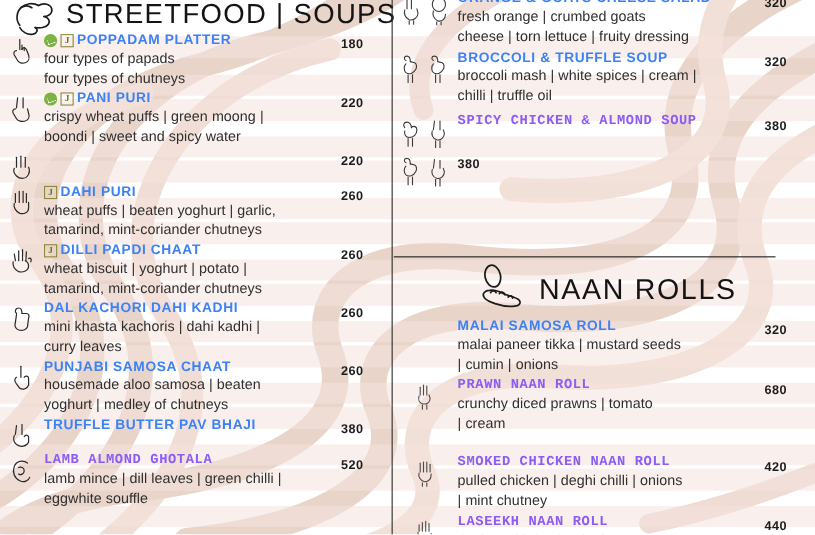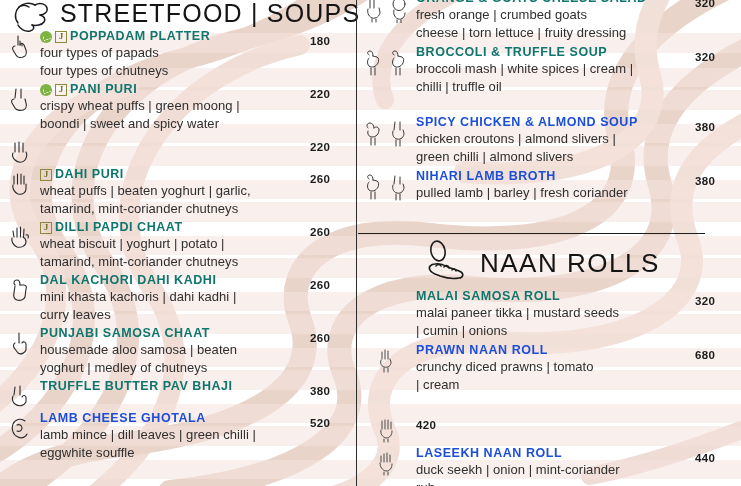--- a/index.html
+++ b/index.html
@@ -26,43 +26,43 @@
   .vrule { position:absolute; left:356px; top:0; width:1px; height:486px; background:#2b2b2b; z-index:4; }
   .hrule { position:absolute; left:358px; top:233px; width:347px; height:1px; background:#1c1c1c; z-index:4; }
 
   
   .sec-head { display:flex; align-items:center; gap:8px; }
   .sec-title {
     font-size:25px; font-weight:400; letter-spacing:1.2px;
     color:#141414; white-space:nowrap;
   }
   .sec-head-left { position:absolute; left:8px; top:-7px; }
-  .sec-head-right { position:absolute; left:64px; top:240px; }
+  .sec-head-right { position:absolute; left:74px; top:240px; }
   .sec-head-right .sec-title { font-size:26px; letter-spacing:1.5px; }
 
   
   .items { position:absolute; }
   .items-left  { left:0; top:30px; width:356px; }
   .items-right { left:0; top:-8px; width:383px; }
   .items-rolls { left:0; top:290px; width:383px; }
 
   .item { position:relative; display:flex; align-items:flex-start; margin-bottom:2px; }
   .hand-col { width:40px; min-width:40px; padding-top:3px; display:flex; justify-content:center; }
   .body-col { flex:1; min-width:0; }
   .price-col { width:46px; min-width:46px; text-align:left; padding-top:1px; }
 
   .items-right .hand-col, .items-rolls .hand-col { width:58px; min-width:58px; }
   .items-rolls .hand-col { width:58px; }
 
   .title-row { display:flex; align-items:center; gap:3px; line-height:1.05; }
   .item-title {
     font-size:12.5px; font-weight:700; letter-spacing:.55px;
-    color:#0f766e; white-space:nowrap;
-  }
-  .item-title.nonveg { color:#1d4ed8; }
+    color:#3b82f6; white-space:nowrap;
+  }
+  .item-title.nonveg { color:#8b5cf6;font-family:Liberation Mono, monospace; }
   .item-desc {
     font-size:13px; color:#2f2f2f; line-height:1.38;
     letter-spacing:.05px; margin-top:1px;
   }
   .item-price {
     font-size:11.5px; font-weight:700; color:#1c1c1c; letter-spacing:.4px;
   }
 
   
   .badge-veg {
@@ -318,21 +318,21 @@
           <div class="hand-col">
             <svg width="22" height="26" viewBox="0 0 22 26">
                 <g fill="none" stroke="#2a2a2a" stroke-width="1.1" stroke-linecap="round" stroke-linejoin="round">
                   <path d="M16,6 C12,3 6,4 4,9 C2,14 4,20 9,22 C13,24 17,22 18,19"></path>
                   <path d="M8,10 C10,9 13,10 13,13 C13,16 10,17 8,16"></path>
                 </g>
               </svg>
           </div>
           <div class="body-col">
             <div class="title-row">
-              <span class="item-title nonveg">LAMB CHEESE GHOTALA</span>
+              <span class="item-title nonveg">LAMB ALMOND GHOTALA</span>
             </div>
             <div class="item-desc">lamb mince | dill leaves | green chilli |<br>eggwhite souffle</div>
           </div>
           <div class="price-col"><span class="item-price">520</span></div>
         </div>
 
       </div>
     </div>
 
     <div class="col-right">
@@ -363,21 +363,21 @@
           </div>
           <div class="body-col">
             <div class="title-row">
               <span class="item-title">ORANGE &amp; GOATS CHEESE SALAD</span>
             </div>
             <div class="item-desc">fresh orange | crumbed goats<br>cheese | torn lettuce | fruity dressing</div>
           </div>
           <div class="price-col"><span class="item-price">320</span></div>
         </div>
 
-        <div class="item" style="margin-bottom:20px;">
+        <div class="item" style="margin-bottom:8px;">
           <div class="hand-col">
             <span class="hand-pair">
               <svg width="24" height="28" viewBox="0 0 24 28">
                   <g fill="none" stroke="#3a3a3a" stroke-width="1" stroke-linecap="round" stroke-linejoin="round">
                     <path d="M6,6 C4,5 4,2 7,2 C9,2 10,4 10,7"></path>
                     <path d="M10,7 L14,8 C16,9 16,12 15,14 C13,18 9,19 6,17 C4,15 4,11 6,9"></path>
                     <path d="M8,19 L8,26"></path>
                     <path d="M12,19 L12,26"></path>
                   </g>
                 </svg>
@@ -419,21 +419,20 @@
                     <path d="M8,21 L8,27"></path>
                     <path d="M12,21 L12,27"></path>
                   </g>
                 </svg>
             </span>
           </div>
           <div class="body-col">
             <div class="title-row">
               <span class="item-title nonveg">SPICY CHICKEN &amp; ALMOND SOUP</span>
             </div>
-            <div class="item-desc">chicken croutons | almond slivers |<br>green chilli | almond slivers</div>
           </div>
           <div class="price-col"><span class="item-price">380</span></div>
         </div>
 
         <div class="item">
           <div class="hand-col">
             <span class="hand-pair">
               <svg width="24" height="28" viewBox="0 0 24 28">
                   <g fill="none" stroke="#3a3a3a" stroke-width="1" stroke-linecap="round" stroke-linejoin="round">
                     <path d="M6,6 C4,5 4,2 7,2 C9,2 10,4 10,7"></path>
@@ -445,26 +444,20 @@
               <svg width="24" height="28" viewBox="0 0 24 28">
                   <g fill="none" stroke="#3a3a3a" stroke-width="1" stroke-linecap="round" stroke-linejoin="round">
                     <path d="M7,3 L6,11"></path>
                     <path d="M12,4 L12,11"></path>
                     <path d="M5,12 C4,15 5,19 9,20 C13,21 16,18 16,14 L15,11"></path>
                     <path d="M8,21 L8,27"></path>
                     <path d="M12,21 L12,27"></path>
                   </g>
                 </svg>
             </span>
-          </div>
-          <div class="body-col">
-            <div class="title-row">
-              <span class="item-title nonveg">NIHARI LAMB BROTH</span>
-            </div>
-            <div class="item-desc">pulled lamb | barley | fresh coriander</div>
           </div>
           <div class="price-col"><span class="item-price">380</span></div>
         </div>
 
       </div>
 
       <div class="sec-head sec-head-right">
         <span class="hand-head">
           <svg width="50" height="46" viewBox="0 0 50 46">
             <g fill="none" stroke="#1c1c1c" stroke-width="1.6" stroke-linecap="round" stroke-linejoin="round">
@@ -521,20 +514,26 @@
                   <path d="M5,4 L5,12"></path>
                   <path d="M8,3 L8,12"></path>
                   <path d="M11,3 L11,12"></path>
                   <path d="M14,5 L14,12"></path>
                   <path d="M4,13 C3,16 5,20 9,21 C13,21 15,18 15,14"></path>
                   <path d="M7,22 L7,25"></path>
                   <path d="M11,22 L11,25"></path>
                 </g>
               </svg>
           </div>
+          <div class="body-col">
+            <div class="title-row">
+              <span class="item-title nonveg">SMOKED CHICKEN NAAN ROLL</span>
+            </div>
+            <div class="item-desc">pulled chicken | deghi chilli | onions<br>| mint chutney</div>
+          </div>
           <div class="price-col"><span class="item-price">420</span></div>
         </div>
 
         <div class="item">
           <div class="hand-col">
             <svg width="20" height="26" viewBox="0 0 20 26">
                 <g fill="none" stroke="#4a4a4a" stroke-width="1" stroke-linecap="round" stroke-linejoin="round">
                   <path d="M4,6 L4,12"></path>
                   <path d="M7,4 L7,12"></path>
                   <path d="M10,3 L10,12"></path>

